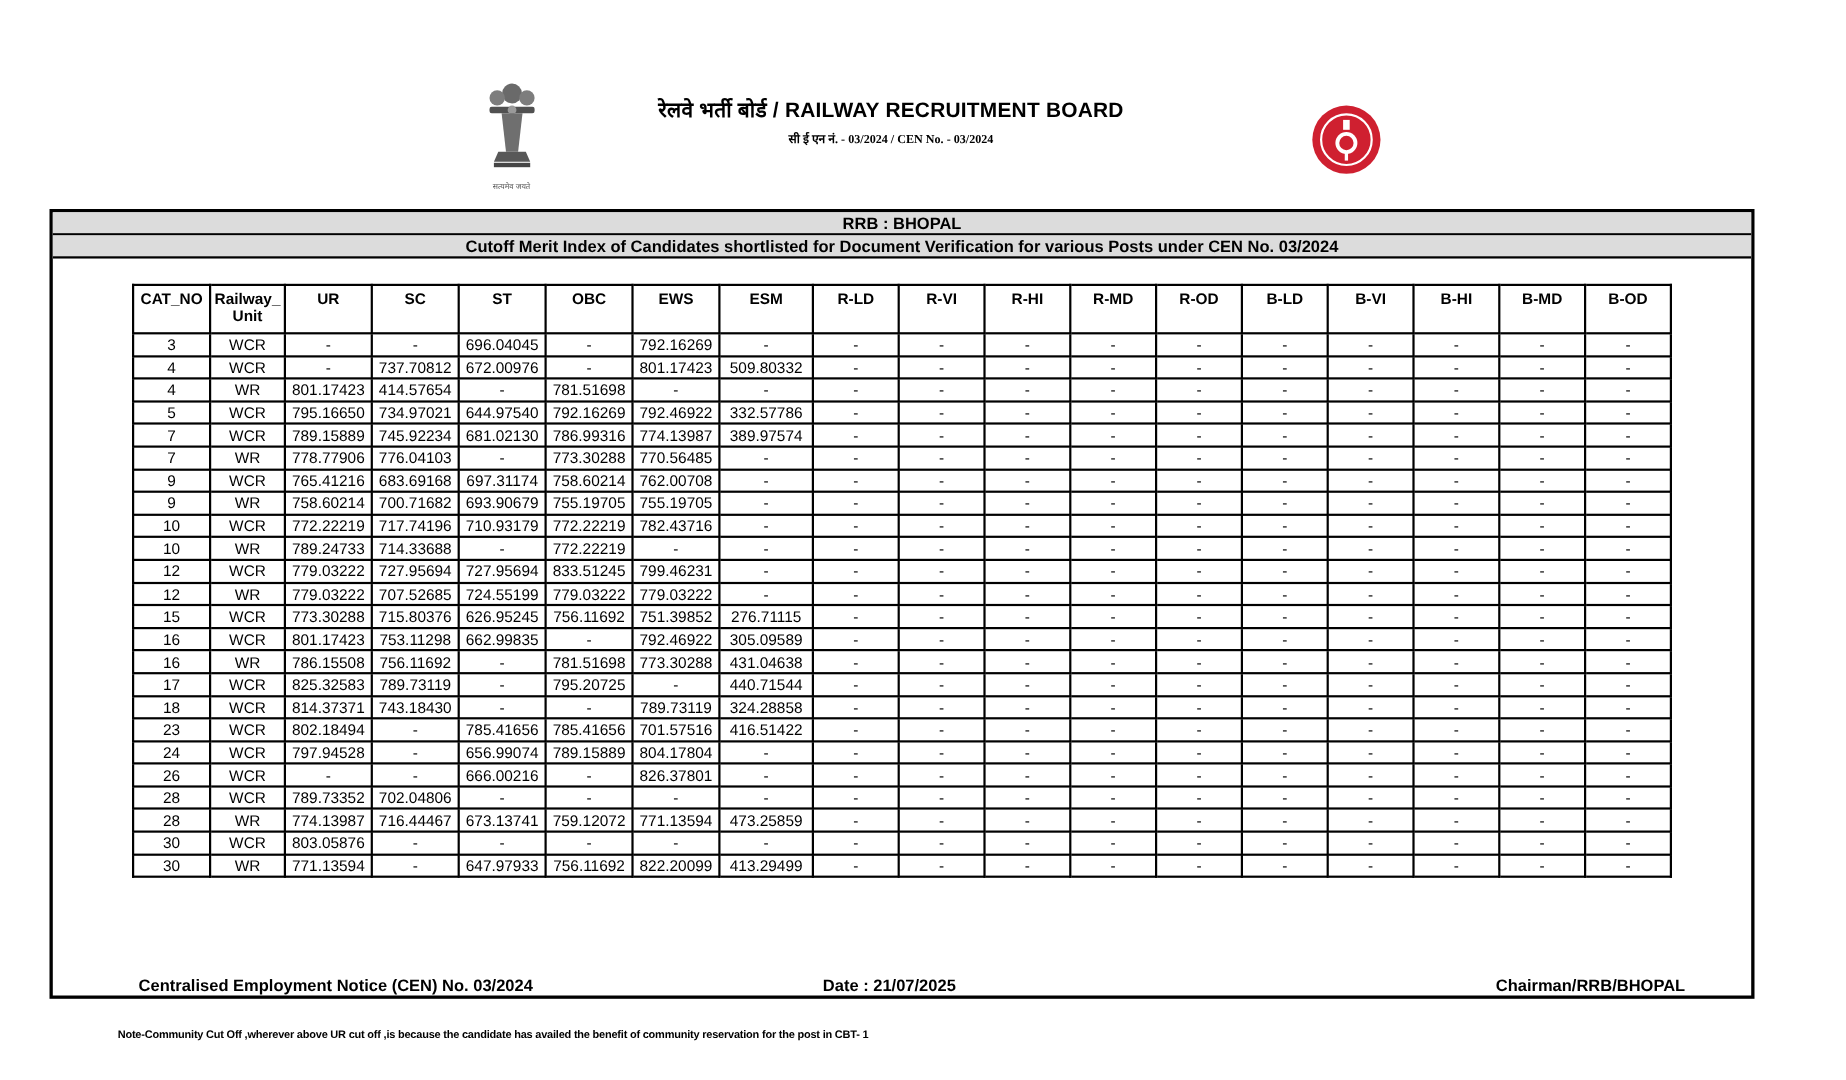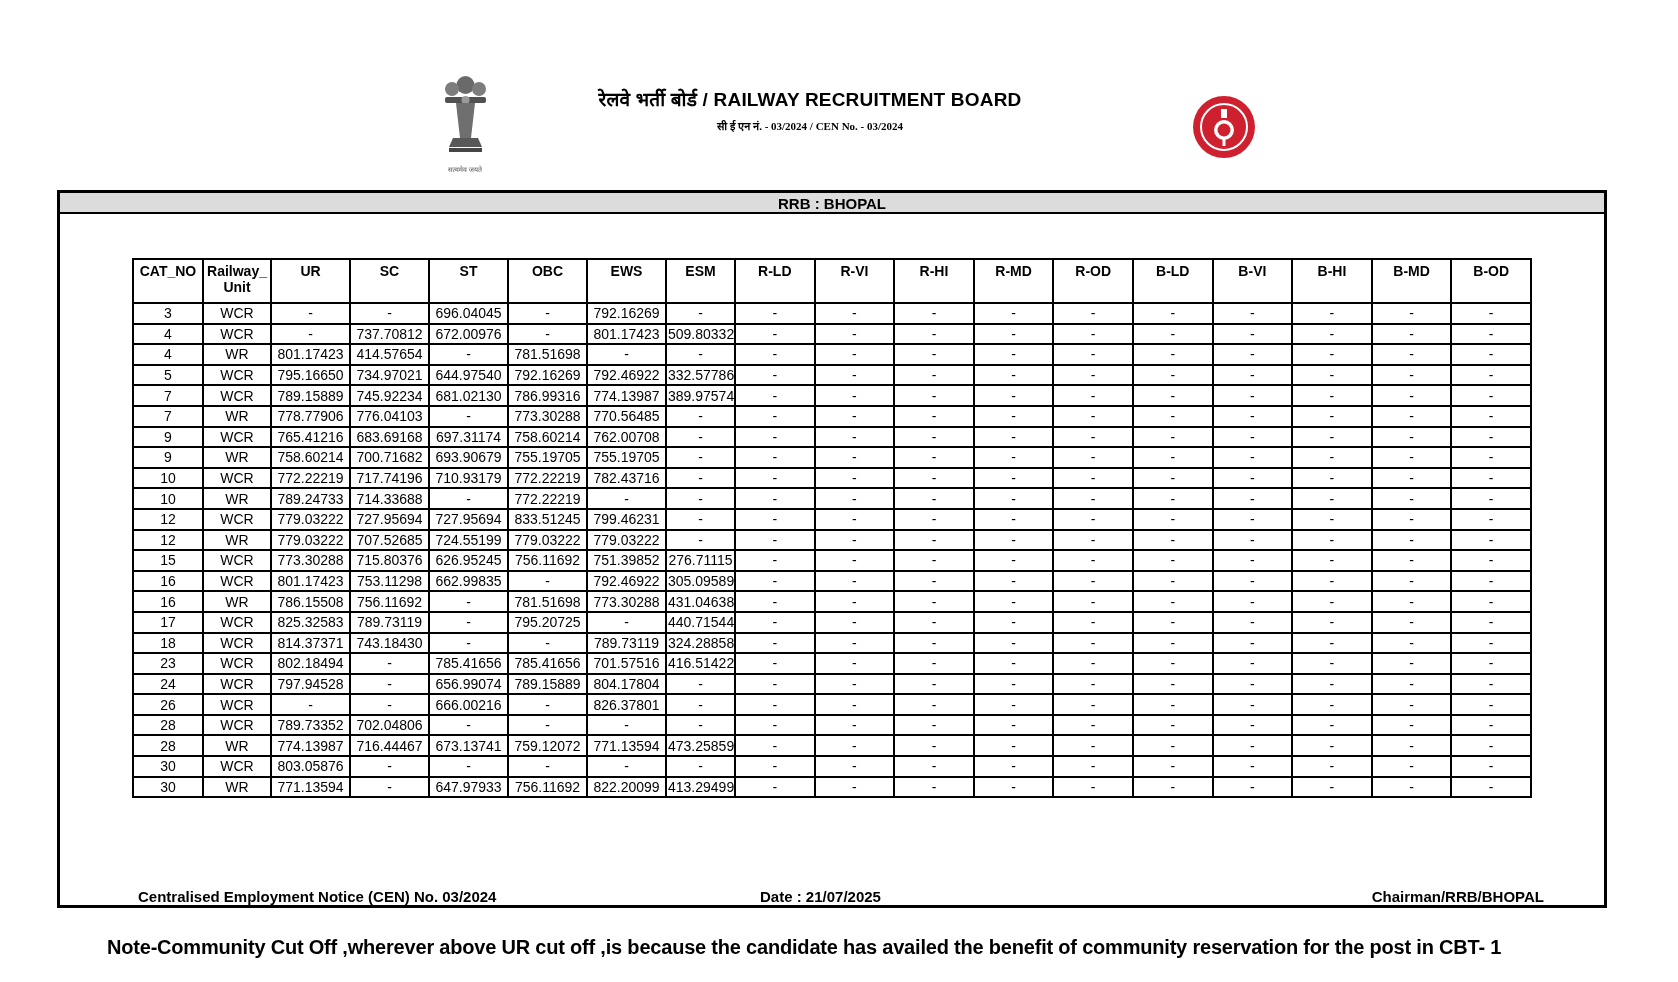--- a/index.html
+++ b/index.html
@@ -10,48 +10,48 @@
   .letterhead { position:absolute; left:0; top:0; width:1678px; height:185px; }
   .emblem { position:absolute; left:437px; top:72px; width:56px; height:100px; text-align:center; }
   .emblem-caption { font-size:7px; color:#555; line-height:8px; }
   .titles { position:absolute; left:530px; top:86px; width:560px; text-align:center; }
   .title-line1 { font-size:19px; font-weight:bold; letter-spacing:0.2px; }
   .title-line2 { font-size:11px; font-weight:bold; margin-top:6px;
                  font-family:"Liberation Serif", serif; }
   .rail-logo { position:absolute; left:1191px; top:94px; width:66px; height:66px; }
 
   
-  .outer-box { position:absolute; left:57px; top:190px; width:1550px; height:718px;
+  .outer-box { position:absolute; left:45px; top:190px; width:1550px; height:718px;
                border:3px solid #000; background:#fff; }
   .banner { height:21px; background:#dcdcdc; border-bottom:2.5px solid #000;
             text-align:center; font-weight:bold; font-size:15px; line-height:21px; }
 
   
   table.cutoff { position:absolute; left:72px; top:65px; width:1400px;
                  border-collapse:collapse; table-layout:fixed;padding-left:40px; }
   table.cutoff th, table.cutoff td { border:2px solid #000; text-align:center; overflow:hidden; }
   table.cutoff th { height:44px; font-size:14px; font-weight:bold; vertical-align:top;
                     padding-top:3px; white-space:pre-line; }
   table.cutoff td { height:20.6px; font-size:14px; font-weight:400; padding:0 1px; }
   table.cutoff th:nth-child(1) { width:70px; }
   table.cutoff th:nth-child(2) { width:68px; }
   table.cutoff th:nth-child(3), table.cutoff th:nth-child(4), table.cutoff th:nth-child(5),
   table.cutoff th:nth-child(6), table.cutoff th:nth-child(7) { width:79px; }
-  table.cutoff th:nth-child(8) { width:69px; }
+  table.cutoff th:nth-child(8) { width:85px; }
 
   
   .box-footer { position:absolute; left:0; top:695px; width:100%; height:18px;
                 font-size:15px; font-weight:bold; }
   .bf-left   { position:absolute; left:78px; }
   .bf-center { position:absolute; left:700px; width:260px; }
   .bf-right  { position:absolute; right:60px; }
 
   
   .note { position:absolute; left:107px; top:936px; width:1500px;
-          font-size:20px; font-weight:bold; letter-spacing:-0.2px; }
+          font-size:10px; font-weight:bold; letter-spacing:-0.2px; }
 </style>
 </head>
 <body>
 
 <div class="letterhead">
 
   <div class="emblem">
     <svg width="55" height="90" viewBox="0 0 55 90" aria-hidden="true">
       <circle cx="27.5" cy="13" r="9" fill="#6a6a6a"></circle>
       <circle cx="14" cy="17" r="7" fill="#7d7d7d"></circle>
@@ -79,20 +79,21 @@
       <circle cx="33" cy="36" r="6.5" fill="#cf2030"></circle>
       <rect x="31.5" y="44" width="3" height="8" fill="#ffffff"></rect>
     </svg>
   </div>
 </div>
 
 <div class="outer-box">
 
   <div class="banner">RRB : BHOPAL</div>
 
+  <div class="banner">Cutoff Merit Index of Candidates shortlisted for Document Verification for various Posts under CEN No. 03/2024</div>
 
   <table class="cutoff">
       <thead>
         <tr>
           <th>CAT_NO</th>
           <th>Railway_
 Unit</th>
           <th>UR</th>
           <th>SC</th>
           <th>ST</th>

